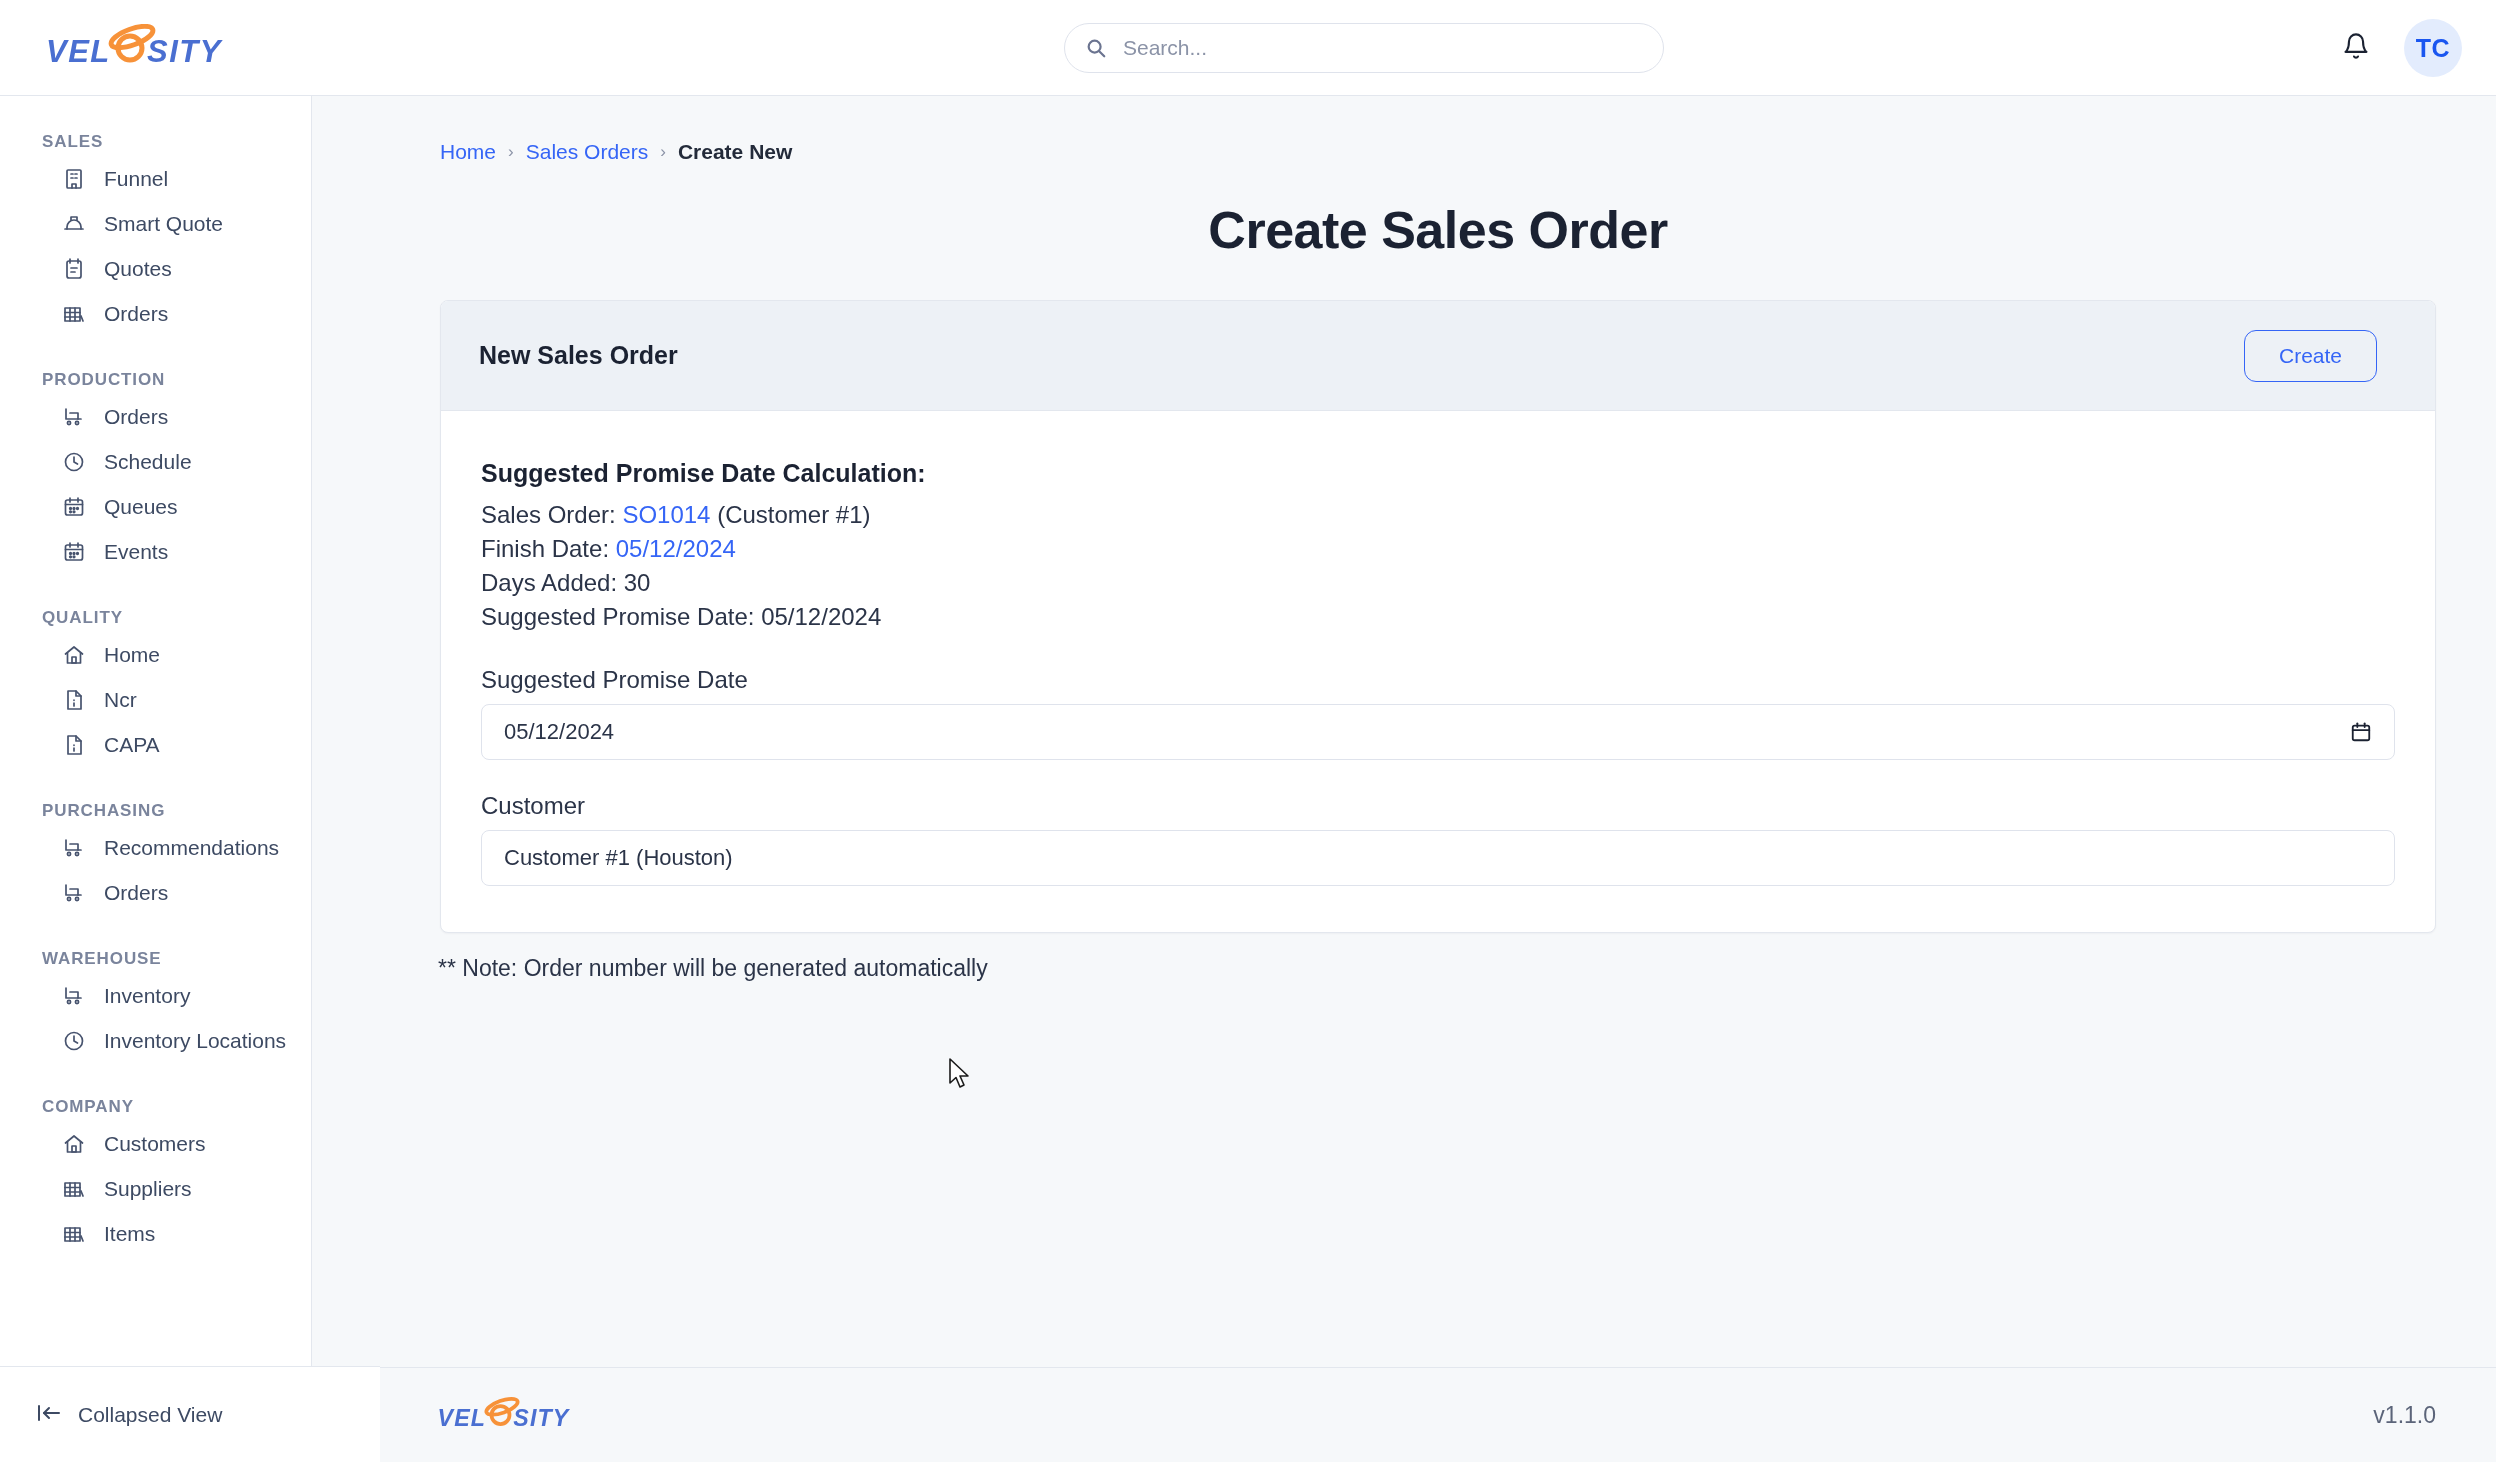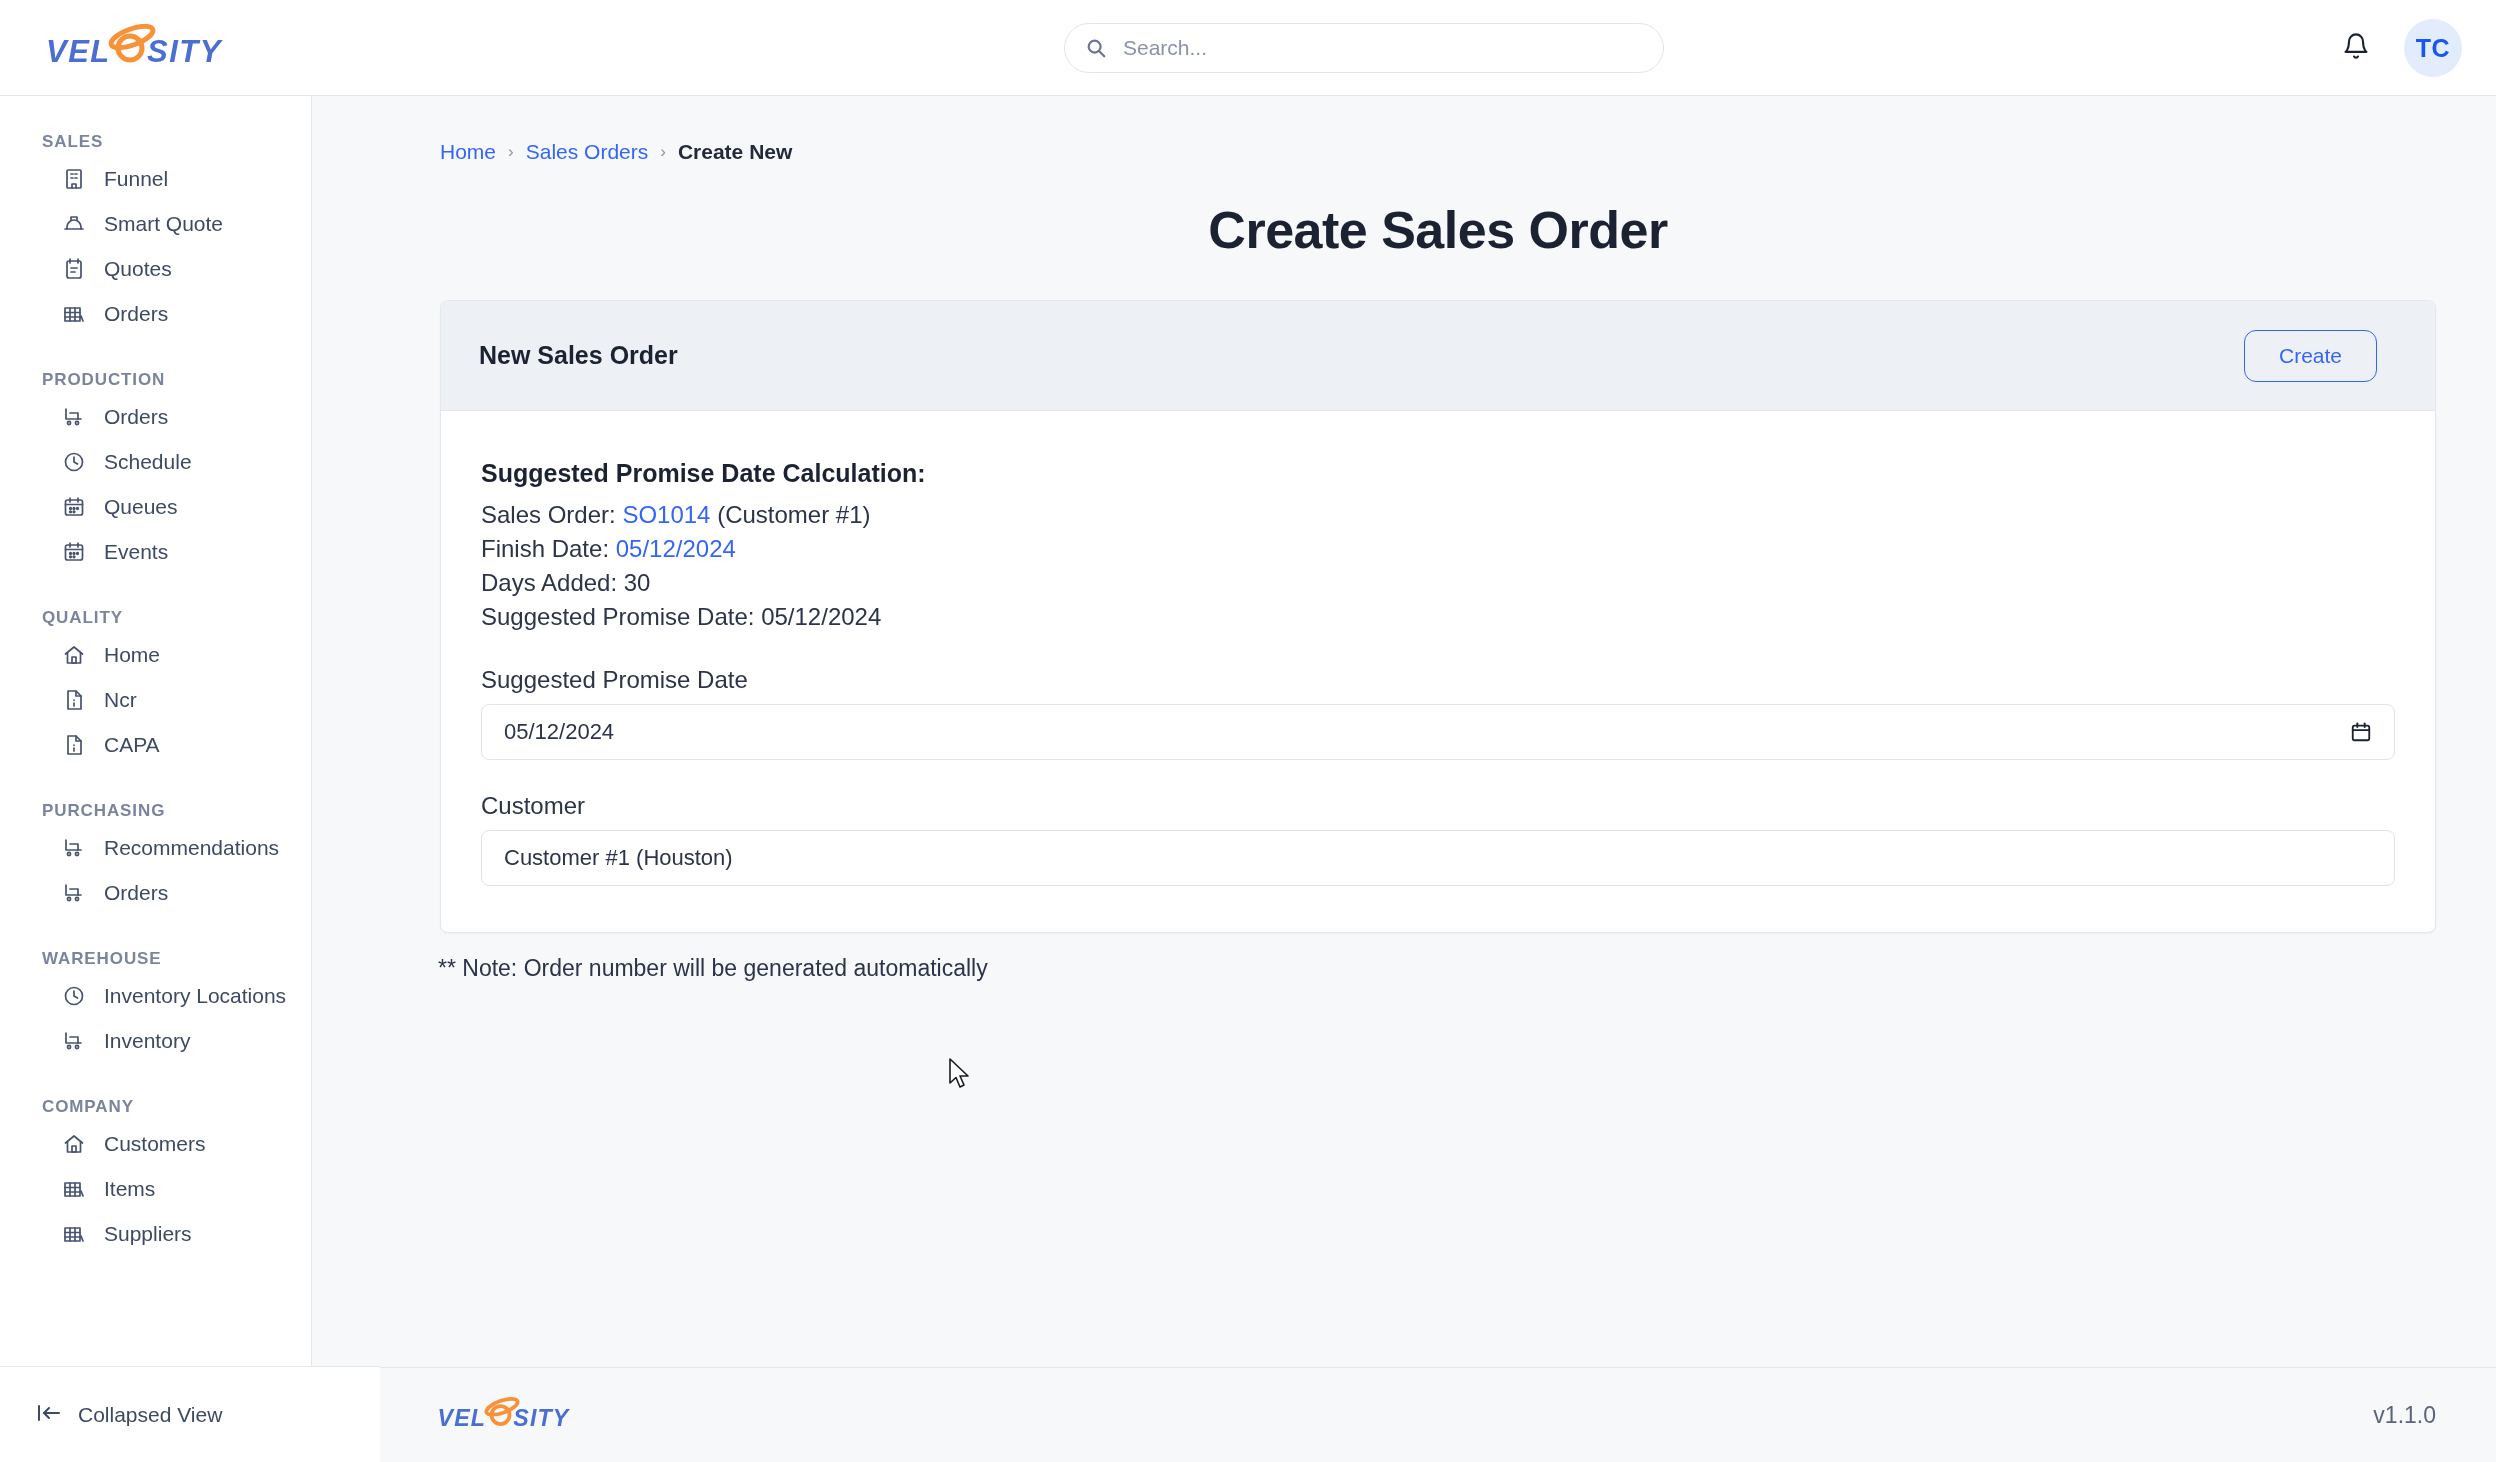--- a/index.html
+++ b/index.html
@@ -371,36 +371,36 @@
             <circle cx="15" cy="18" r="1.6"></circle>
             <path d="M16 14h3"></path>
           </svg>
         </span>
         <span class="nav-label">Orders</span>
       </div>
       <div class="nav-section-title">WAREHOUSE</div>
       <div class="nav-item">
         <span class="nav-icon">
           <svg width="24" height="24" viewBox="0 0 24 24" fill="none" stroke="#47536e" stroke-width="1.7" stroke-linecap="round" stroke-linejoin="round">
-            <circle cx="12" cy="12" r="8.5"></circle>
-            <polyline points="12,7 12,12 15.5,14"></polyline>
-          </svg>
-        </span>
-        <span class="nav-label">Inventory Locations</span>
-      </div>
-      <div class="nav-item">
-        <span class="nav-icon">
-          <svg width="24" height="24" viewBox="0 0 24 24" fill="none" stroke="#47536e" stroke-width="1.7" stroke-linecap="round" stroke-linejoin="round">
             <path d="M4 4v10h12V8H8"></path>
             <circle cx="7" cy="18" r="1.6"></circle>
             <circle cx="15" cy="18" r="1.6"></circle>
             <path d="M16 14h3"></path>
           </svg>
         </span>
         <span class="nav-label">Inventory</span>
+      </div>
+      <div class="nav-item">
+        <span class="nav-icon">
+          <svg width="24" height="24" viewBox="0 0 24 24" fill="none" stroke="#47536e" stroke-width="1.7" stroke-linecap="round" stroke-linejoin="round">
+            <circle cx="12" cy="12" r="8.5"></circle>
+            <polyline points="12,7 12,12 15.5,14"></polyline>
+          </svg>
+        </span>
+        <span class="nav-label">Inventory Locations</span>
       </div>
       <div class="nav-section-title">COMPANY</div>
       <div class="nav-item">
         <span class="nav-icon">
           <svg width="24" height="24" viewBox="0 0 24 24" fill="none" stroke="#47536e" stroke-width="1.7" stroke-linecap="round" stroke-linejoin="round">
             <path d="M3.5 11L12 4l8.5 7"></path>
             <path d="M5.5 10v10h13V10"></path>
             <rect x="10" y="14" width="4" height="6"></rect>
           </svg>
         </span>
@@ -410,34 +410,34 @@
         <span class="nav-icon">
           <svg width="24" height="24" viewBox="0 0 24 24" fill="none" stroke="#47536e" stroke-width="1.7" stroke-linecap="round" stroke-linejoin="round">
             <rect x="3" y="6" width="15" height="13"></rect>
             <line x1="3" y1="10.5" x2="18" y2="10.5"></line>
             <line x1="3" y1="15" x2="18" y2="15"></line>
             <line x1="8" y1="6" x2="8" y2="19"></line>
             <line x1="13" y1="6" x2="13" y2="19"></line>
             <path d="M19 14l2 5"></path>
           </svg>
         </span>
-        <span class="nav-label">Items</span>
+        <span class="nav-label">Suppliers</span>
       </div>
       <div class="nav-item">
         <span class="nav-icon">
           <svg width="24" height="24" viewBox="0 0 24 24" fill="none" stroke="#47536e" stroke-width="1.7" stroke-linecap="round" stroke-linejoin="round">
             <rect x="3" y="6" width="15" height="13"></rect>
             <line x1="3" y1="10.5" x2="18" y2="10.5"></line>
             <line x1="3" y1="15" x2="18" y2="15"></line>
             <line x1="8" y1="6" x2="8" y2="19"></line>
             <line x1="13" y1="6" x2="13" y2="19"></line>
             <path d="M19 14l2 5"></path>
           </svg>
         </span>
-        <span class="nav-label">Suppliers</span>
+        <span class="nav-label">Items</span>
       </div>
     </div>
 </nav>
 <div class="collapse-bar">
   <span>
     <svg width="26" height="22" viewBox="0 0 26 22" fill="none" stroke="#3d4a63" stroke-width="2" stroke-linecap="round" stroke-linejoin="round">
       <line x1="3" y1="4" x2="3" y2="18"></line>
       <line x1="23" y1="11" x2="8" y2="11"></line>
       <polyline points="13,6 8,11 13,16"></polyline>
     </svg>

